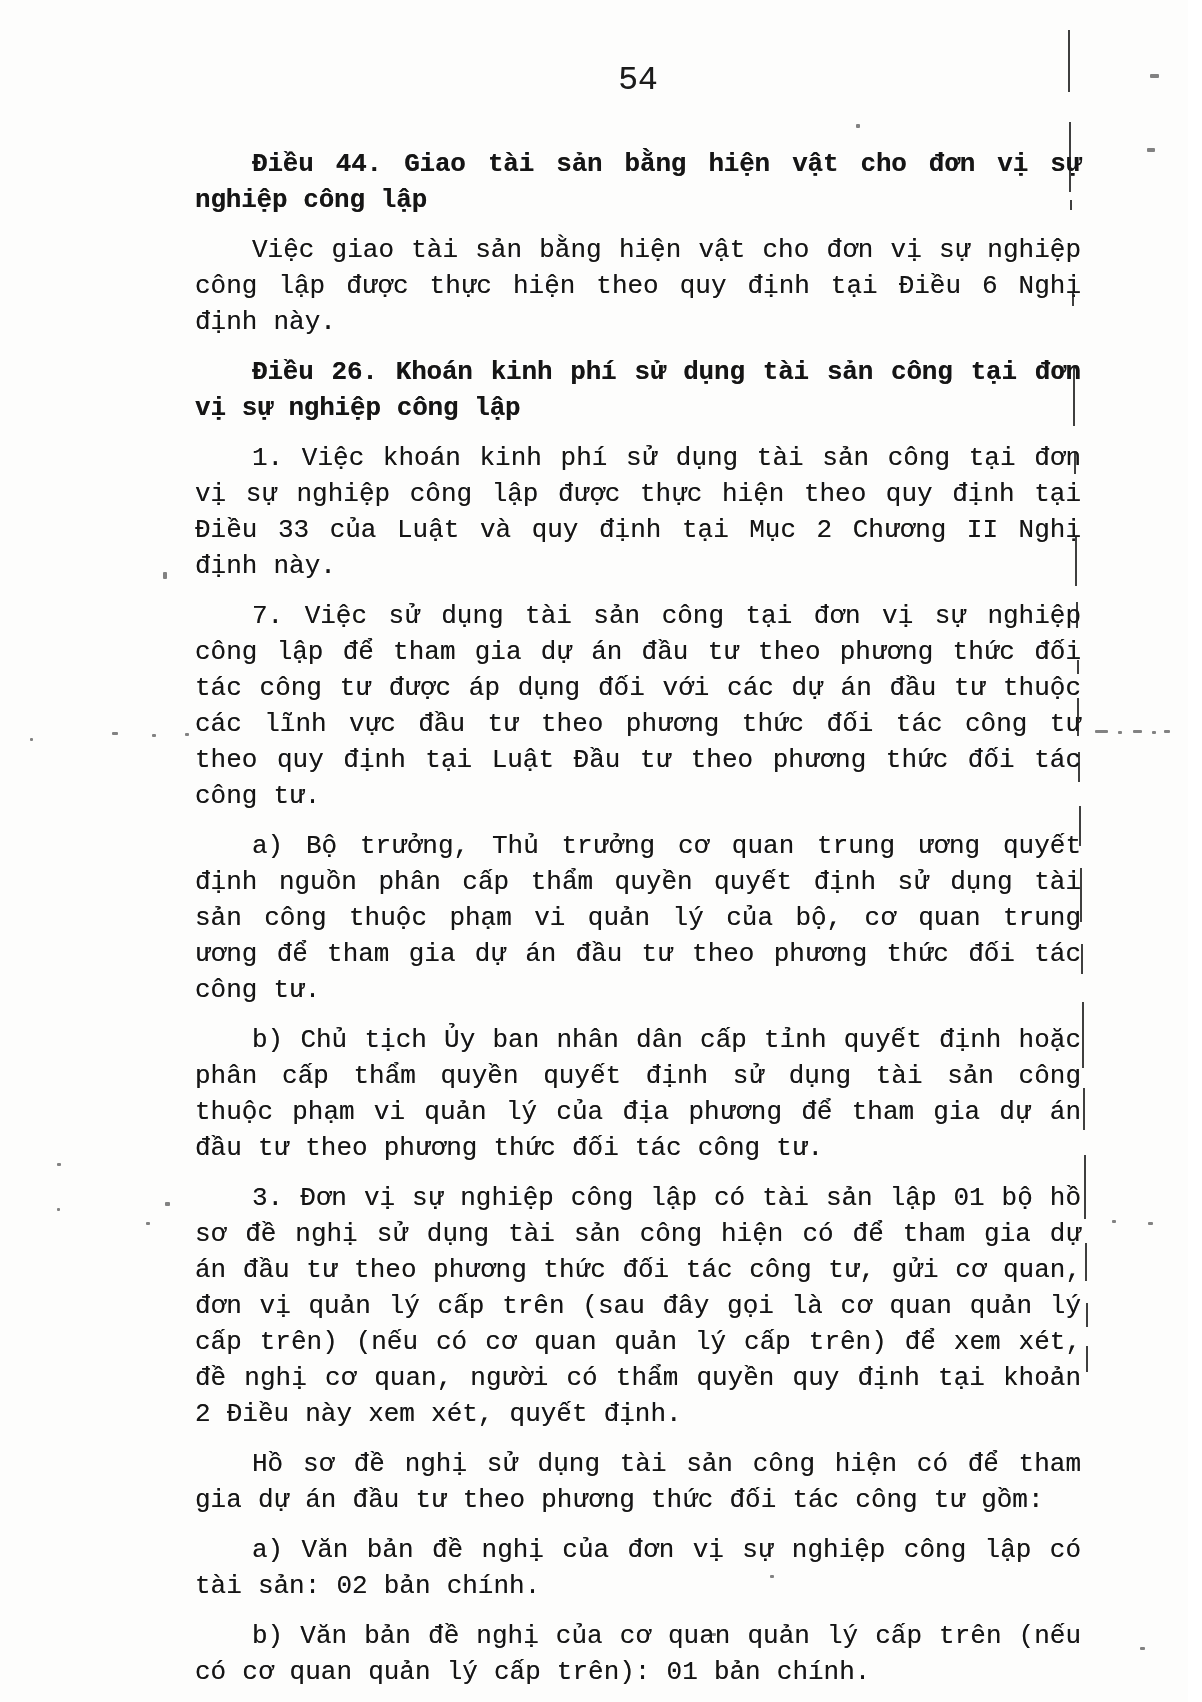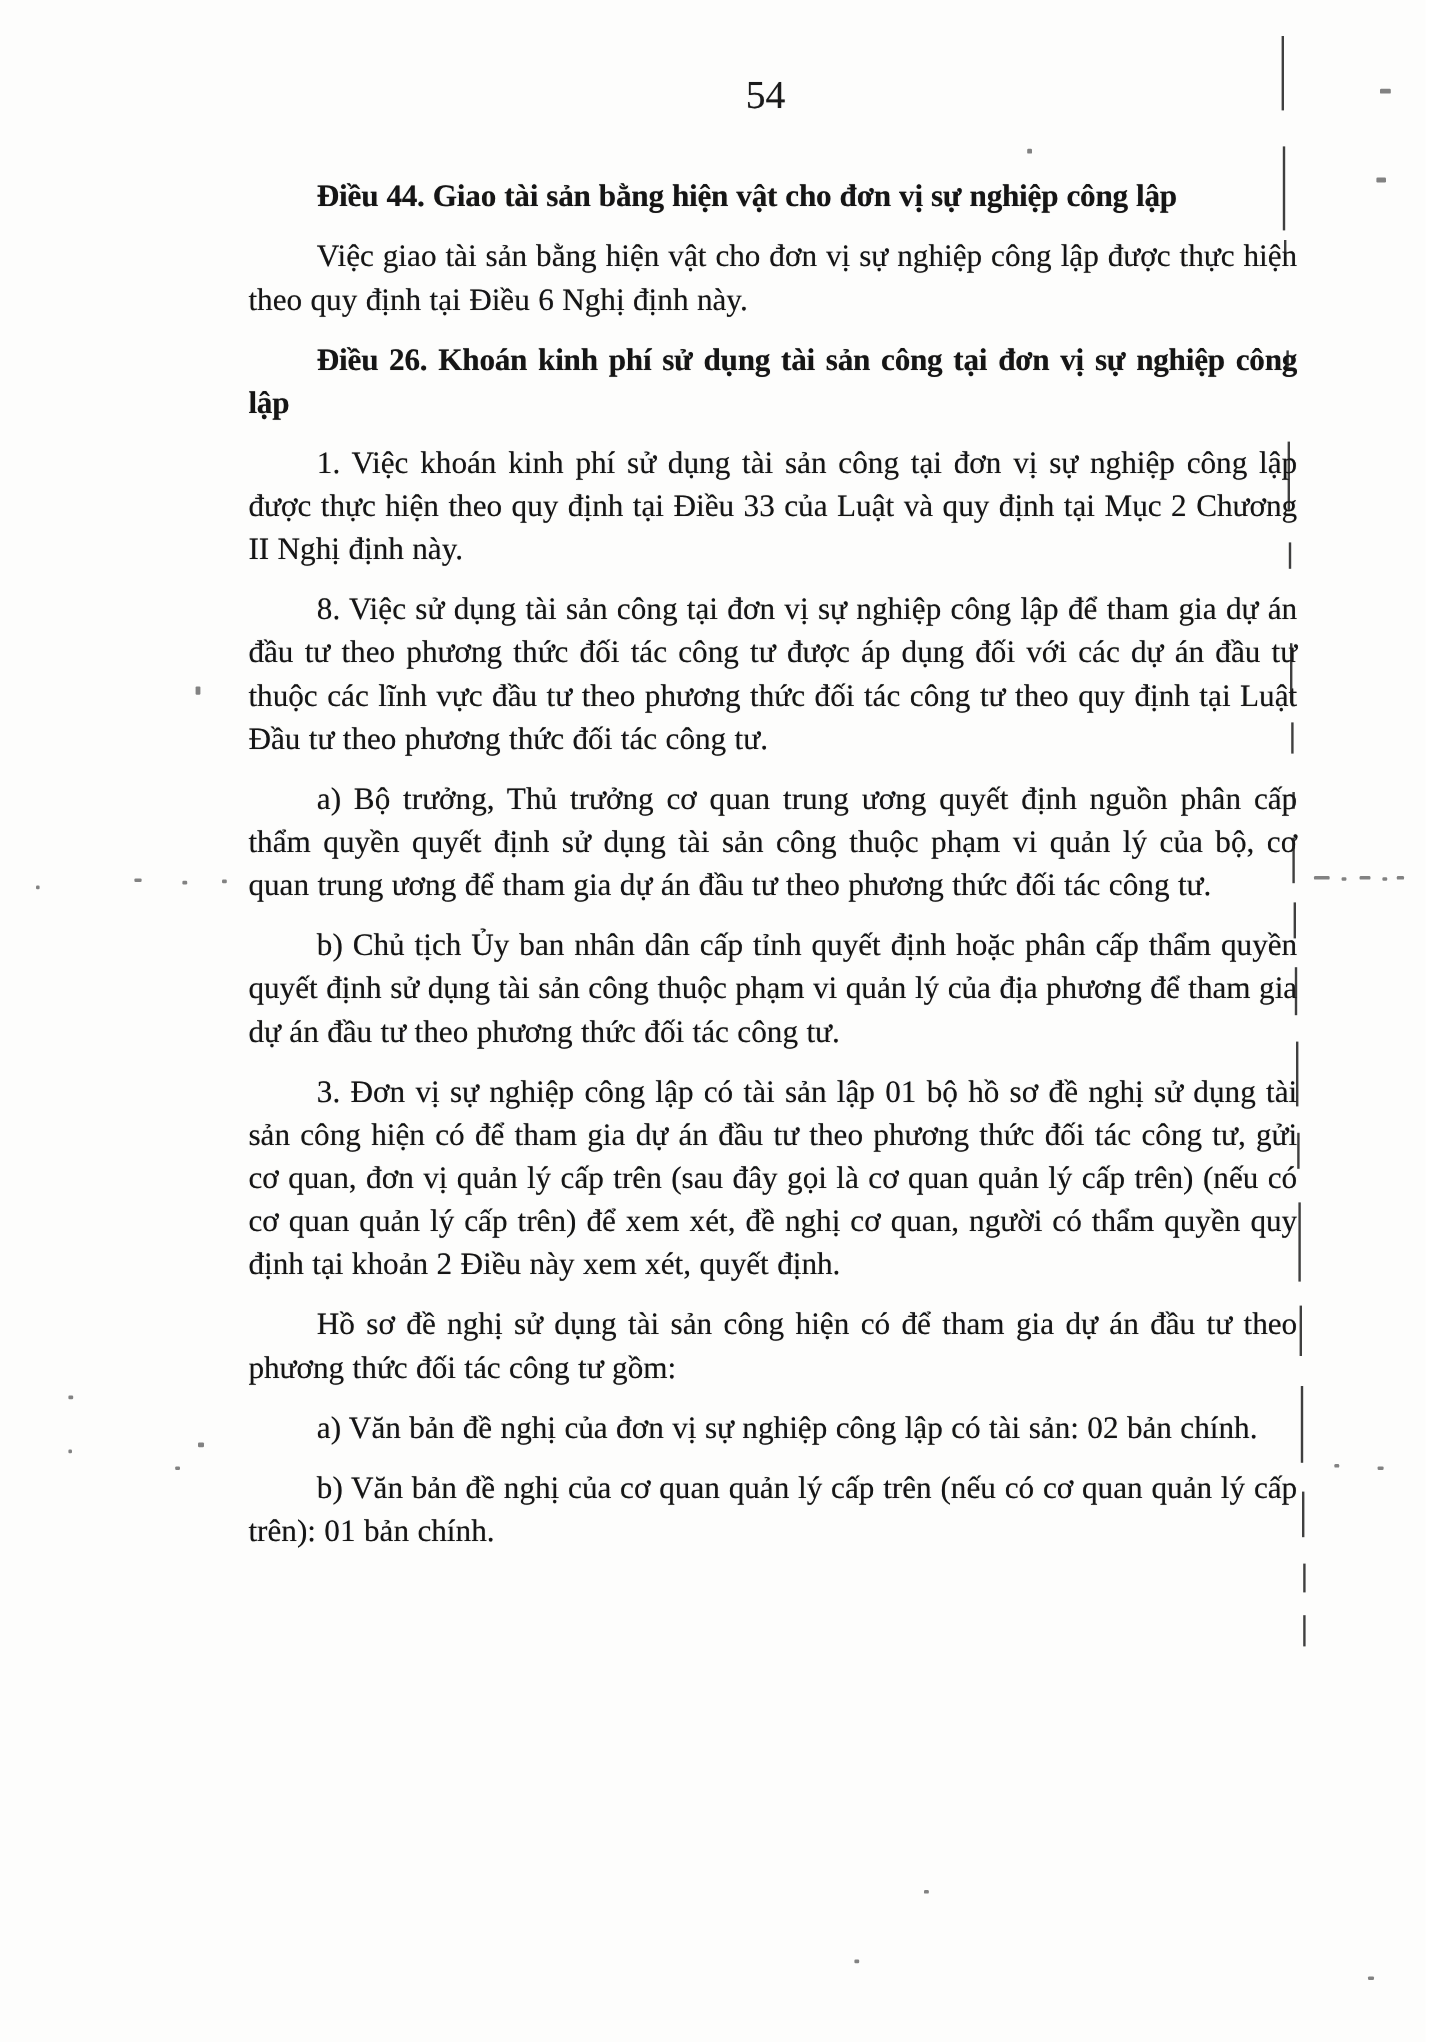--- a/index.html
+++ b/index.html
@@ -6,41 +6,41 @@
     margin: 0;
     padding: 0;
     background: #ffffff;
   }
   .page {
     position: relative;
     width: 1188px;
     height: 1702px;
     background: #fdfdfc;
     overflow: hidden;
-    font-family: Liberation Serif, serif;
+    font-family: Liberation Mono, monospace;
     color: #151515;
   }
   .page-number {
     position: absolute;
     top: 62px;
     left: 0;
     width: 1276px; 
     text-align: center;
     font-size: 33px;
     color: #1b1b1b;
     text-shadow: 0 0 0.6px rgba(20,20,20,0.5);
   }
   .text-column {
     position: absolute;
     left: 195px;
     top: 146px;
     width: 886px;
   }
   .block {
-    margin: 0 0 14px 12px;
+    margin: 0 0 14px 0;
     font-size: 26px;
     line-height: 36px;
     text-align: justify;
     text-indent: 57px;
     text-shadow: 0 0 0.6px rgba(25,25,25,0.55);
     word-spacing: 0.5px;
   }
   .heading {
     font-weight: 700;
     letter-spacing: -0.2px;
@@ -56,21 +56,21 @@
 <body>
 
 <div class="page">
   <div class="page-number">54</div>
 
   <main class="text-column" id="doc-body">
       <p class="block heading">Điều 44. Giao tài sản bằng hiện vật cho đơn vị sự nghiệp công lập</p>
       <p class="block paragraph">Việc giao tài sản bằng hiện vật cho đơn vị sự nghiệp công lập được thực hiện theo quy định tại Điều 6 Nghị định này.</p>
       <p class="block heading">Điều 26. Khoán kinh phí sử dụng tài sản công tại đơn vị sự nghiệp công lập</p>
       <p class="block paragraph">1. Việc khoán kinh phí sử dụng tài sản công tại đơn vị sự nghiệp công lập được thực hiện theo quy định tại Điều 33 của Luật và quy định tại Mục 2 Chương II Nghị định này.</p>
-      <p class="block paragraph">8. Việc sử dụng tài sản công tại đơn vị sự nghiệp công lập để tham gia dự án đầu tư theo phương thức đối tác công tư được áp dụng đối với các dự án đầu tư thuộc các lĩnh vực đầu tư theo phương thức đối tác công tư theo quy định tại Luật Đầu tư theo phương thức đối tác công tư.</p>
+      <p class="block paragraph">7. Việc sử dụng tài sản công tại đơn vị sự nghiệp công lập để tham gia dự án đầu tư theo phương thức đối tác công tư được áp dụng đối với các dự án đầu tư thuộc các lĩnh vực đầu tư theo phương thức đối tác công tư theo quy định tại Luật Đầu tư theo phương thức đối tác công tư.</p>
       <p class="block paragraph">a) Bộ trưởng, Thủ trưởng cơ quan trung ương quyết định nguồn phân cấp thẩm quyền quyết định sử dụng tài sản công thuộc phạm vi quản lý của bộ, cơ quan trung ương để tham gia dự án đầu tư theo phương thức đối tác công tư.</p>
       <p class="block paragraph">b) Chủ tịch Ủy ban nhân dân cấp tỉnh quyết định hoặc phân cấp thẩm quyền quyết định sử dụng tài sản công thuộc phạm vi quản lý của địa phương để tham gia dự án đầu tư theo phương thức đối tác công tư.</p>
       <p class="block paragraph">3. Đơn vị sự nghiệp công lập có tài sản lập 01 bộ hồ sơ đề nghị sử dụng tài sản công hiện có để tham gia dự án đầu tư theo phương thức đối tác công tư, gửi cơ quan, đơn vị quản lý cấp trên (sau đây gọi là cơ quan quản lý cấp trên) (nếu có cơ quan quản lý cấp trên) để xem xét, đề nghị cơ quan, người có thẩm quyền quy định tại khoản 2 Điều này xem xét, quyết định.</p>
       <p class="block paragraph">Hồ sơ đề nghị sử dụng tài sản công hiện có để tham gia dự án đầu tư theo phương thức đối tác công tư gồm:</p>
       <p class="block paragraph">a) Văn bản đề nghị của đơn vị sự nghiệp công lập có tài sản: 02 bản chính.</p>
       <p class="block paragraph">b) Văn bản đề nghị của cơ quan quản lý cấp trên (nếu có cơ quan quản lý cấp trên): 01 bản chính.</p>
     </main>
 
   <div class="artifacts" id="artifacts">
       <div class="seg" style="left: 1068px; top: 30px; height: 62px;"></div>

